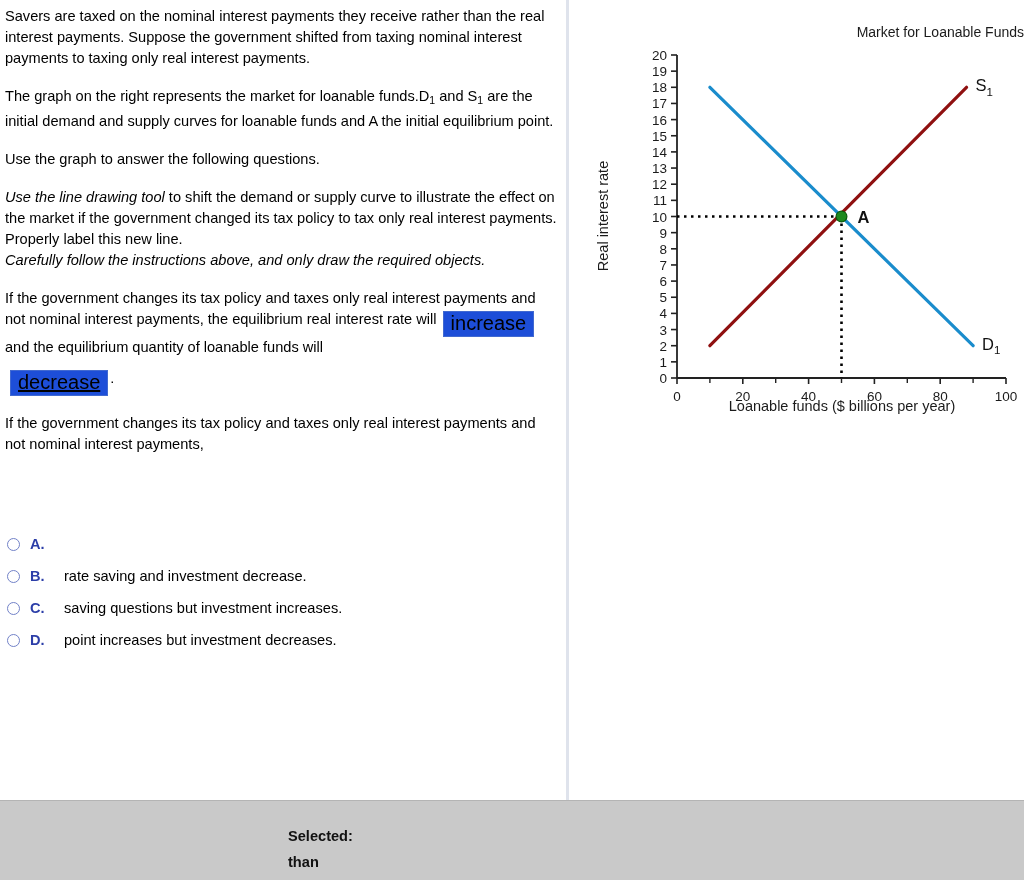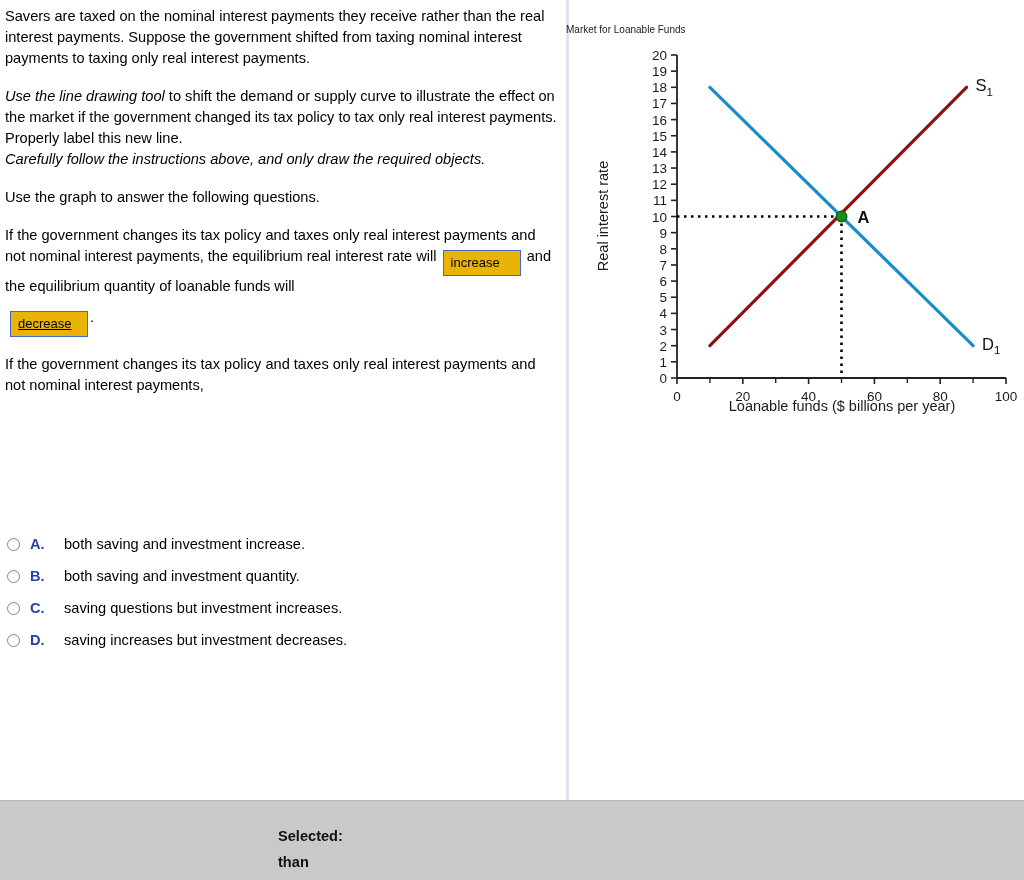--- a/index.html
+++ b/index.html
@@ -54,25 +54,25 @@
   .sub {
     font-size: 10.5px;
     vertical-align: -3px;
     letter-spacing: 0;
   }
 
   
   .answer-box {
     display: inline-block;
     border: 1.5px solid #4169d0;
-    background: #eab308;
+    background: #1d4ed8;
     padding: 2px 7px 3px 7px;
     min-width: 78px;
     line-height: 19px;
-    font-size: 13px;
+    font-size: 20px;
     vertical-align: -6px;
     margin: 0 2px;
     box-sizing: border-box;
   }
   #line-rate-will { margin-top: 2px; }
   #line-decrease { margin-top: 10px; display:block; }
   #line-decrease .answer-box { margin-left: 5px; text-decoration: underline; }
 
   
   #choices {
@@ -114,93 +114,93 @@
     position: absolute;
     left: 566px;
     top: 0;
     width: 458px;
     height: 440px;
   }
   #chart-title {
     position: absolute;
     left: 0; right: 0;
     top: 24px;
-    text-align: left;
-    font-size: 10px;
+    text-align: right;
+    font-size: 14px;
     color: #1b1b1b;
   }
   #chart-svg {
     position: absolute;
     left: 0;
     top: 0;
   }
 
   
   #toolbar {
     position: absolute;
     left: 0;
     top: 800px;
     width: 1024px;
     height: 80px;
     background: #c9c9c9;
     border-top: 1px solid #b4b4b4;
   }
   #selected-block {
     position: absolute;
-    left: 278px;
+    left: 288px;
     top: 22px;
     font-size: 14.6px;
     font-weight: bold;
     line-height: 26px;
     color: #111;
   }
 </style>
 </head>
 <body>
 
 <div id="root">
 
   <div id="content-area">
 
     <div id="vertical-divider"></div>
 
     <div id="question-panel">
 
       <p class="para">Savers are taxed on the nominal interest payments they receive rather than the real interest payments.  Suppose the government shifted from taxing nominal interest payments to taxing only real interest payments.</p>
 
+      <p class="para"><span>The graph on the right represents the market for loanable funds.D</span><span class="sub">1</span><span> and S</span><span class="sub">1</span><span> are the initial demand and supply curves  for loanable funds and A the initial equilibrium point.</span></p>
+
+      <p class="para">Use the graph to answer the following questions.</p>
 
       <p class="para"><span class="italic">Use the line drawing tool</span><span> to shift the demand or supply curve to illustrate the effect on the market if the government changed its tax policy to tax only real interest payments. Properly label this new line.</span><br><span class="italic">Carefully follow the instructions above, and only draw the required objects.</span></p>
-
-      <p class="para">Use the graph to answer the following questions.</p>
 
       <p class="para"><span id="line-rate-will">If the government changes its tax policy and taxes only real interest payments and not nominal interest payments, the equilibrium real interest rate will </span><span class="answer-box">increase</span><span> and the equilibrium quantity of loanable funds will </span><span id="line-decrease"><span class="answer-box">decrease</span><span>.</span></span></p>
 
       <p class="para">If the government changes its tax policy and taxes only real interest payments and not nominal interest payments,</p>
     </div>
 
     <div id="choices">
       <div class="choice-row">
         <span class="radio"></span>
         <span class="choice-letter">A.</span>
-        <span class="choice-text">both saving and investment  increase.</span>
       </div>
       <div class="choice-row">
         <span class="radio"></span>
         <span class="choice-letter">B.</span>
-        <span class="choice-text">both saving and investment quantity.</span>
+        <span class="choice-text">rate saving and investment decrease.</span>
       </div>
       <div class="choice-row">
         <span class="radio"></span>
         <span class="choice-letter">C.</span>
         <span class="choice-text">saving questions but investment increases.</span>
       </div>
       <div class="choice-row">
         <span class="radio"></span>
         <span class="choice-letter">D.</span>
-        <span class="choice-text">saving increases but investment decreases.</span>
+        <span class="choice-text">point increases but investment decreases.</span>
       </div>
     </div>
 
     <div id="chart-panel">
       <div id="chart-title">Market for Loanable Funds</div>
       <svg id="chart-svg" width="458" height="440" viewBox="0 0 458 440">
 
         <line id="y-axis" x1="111" y1="55" x2="111" y2="378" stroke="#222" stroke-width="1.8"></line>
         <line id="x-axis" x1="111" y1="378" x2="440" y2="378" stroke="#222" stroke-width="1.8"></line>
         <g id="y-ticks">

